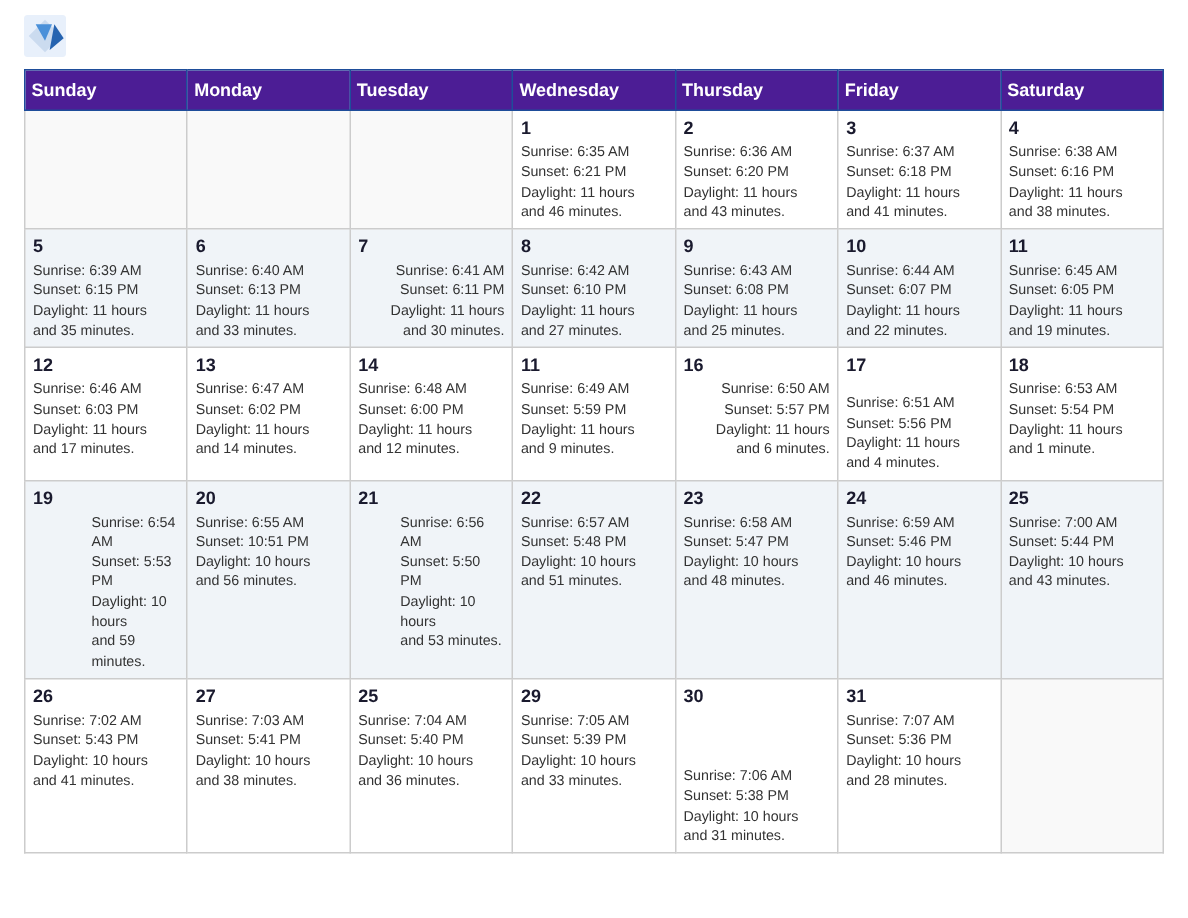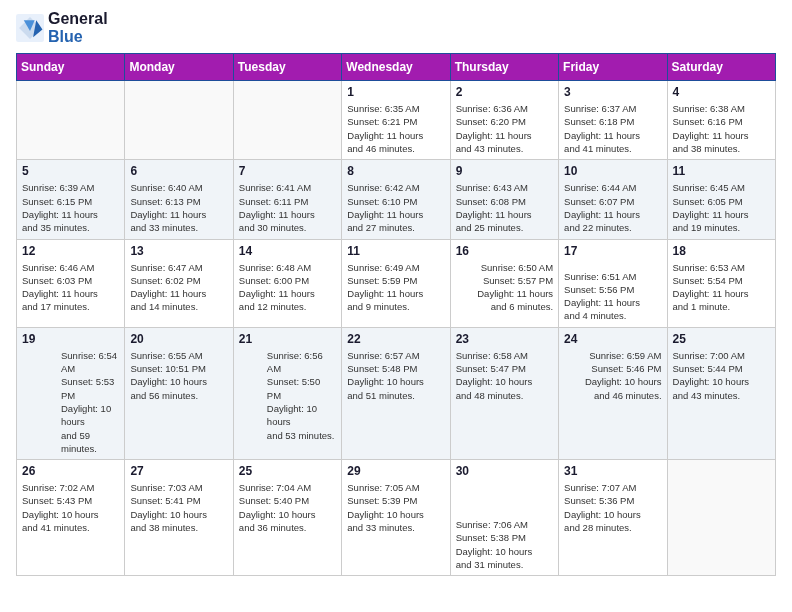--- a/index.html
+++ b/index.html
@@ -43,21 +43,21 @@
       font-size: 14px;
       color: #444;
       margin-top: 2px;
     }
     .calendar {
       width: 100%;
       border-collapse: collapse;
       border: 1px solid #ccc;
     }
     .calendar th {
-      background: #a21caf;
+      background: #4c1d95;
       color: #fff;
       font-size: 12px;
       font-weight: bold;
       padding: 6px 4px;
       text-align: left;
       border: 1px solid #1e4d9a;
     }
     .calendar td {
       vertical-align: top;
       border: 1px solid #ccc;
@@ -94,24 +94,20 @@
 
 <div class="page">
   <div class="header">
     <div class="logo">
       <svg class="logo-icon" viewBox="0 0 36 36">
         <rect x="0" y="0" width="36" height="36" rx="3" fill="#e8f0fb"></rect>
         <polygon points="18,4 32,18 18,32 4,18" fill="#2563b0" opacity="0.15"></polygon>
         <polygon points="26,8 34,20 22,30" fill="#2563b0"></polygon>
         <polygon points="10,8 24,8 18,22" fill="#4a90d9"></polygon>
       </svg>
-      <div>
-        <div style="font-size:16px;font-weight:bold;color:#1a1a2e;line-height:1.1;">General</div>
-        <div style="font-size:16px;font-weight:bold;color:#2563b0;line-height:1.1;">Blue</div>
-      </div>
     </div>
     <div class="header-right">
       <div class="month-title"></div>
       <div class="location"></div>
     </div>
   </div>
 
   <table class="calendar">
     <thead>
       <tr>
@@ -168,21 +164,21 @@
           </td>
           <td>
             <div class="day-number">6</div>
             <div class="day-info" style="white-space: pre-line;">Sunrise: 6:40 AM
 Sunset: 6:13 PM
 Daylight: 11 hours
 and 33 minutes.</div>
           </td>
           <td>
             <div class="day-number">7</div>
-            <div class="day-info" style="white-space: pre-line;">Sunrise: 6:41 AM
+            <div class="day-info" style="white-space: pre-line; text-align: right;">Sunrise: 6:41 AM
 Sunset: 6:11 PM
 Daylight: 11 hours
 and 30 minutes.</div>
           </td>
           <td>
             <div class="day-number">8</div>
             <div class="day-info" style="white-space: pre-line;">Sunrise: 6:42 AM
 Sunset: 6:10 PM
 Daylight: 11 hours
 and 27 minutes.</div>
@@ -291,21 +287,21 @@
           </td>
           <td>
             <div class="day-number">23</div>
             <div class="day-info" style="white-space: pre-line;">Sunrise: 6:58 AM
 Sunset: 5:47 PM
 Daylight: 10 hours
 and 48 minutes.</div>
           </td>
           <td>
             <div class="day-number">24</div>
-            <div class="day-info" style="white-space: pre-line; text-align: right;">Sunrise: 6:59 AM
+            <div class="day-info" style="white-space: pre-line;">Sunrise: 6:59 AM
 Sunset: 5:46 PM
 Daylight: 10 hours
 and 46 minutes.</div>
           </td>
           <td>
             <div class="day-number">25</div>
             <div class="day-info" style="white-space: pre-line;">Sunrise: 7:00 AM
 Sunset: 5:44 PM
 Daylight: 10 hours
 and 43 minutes.</div>

